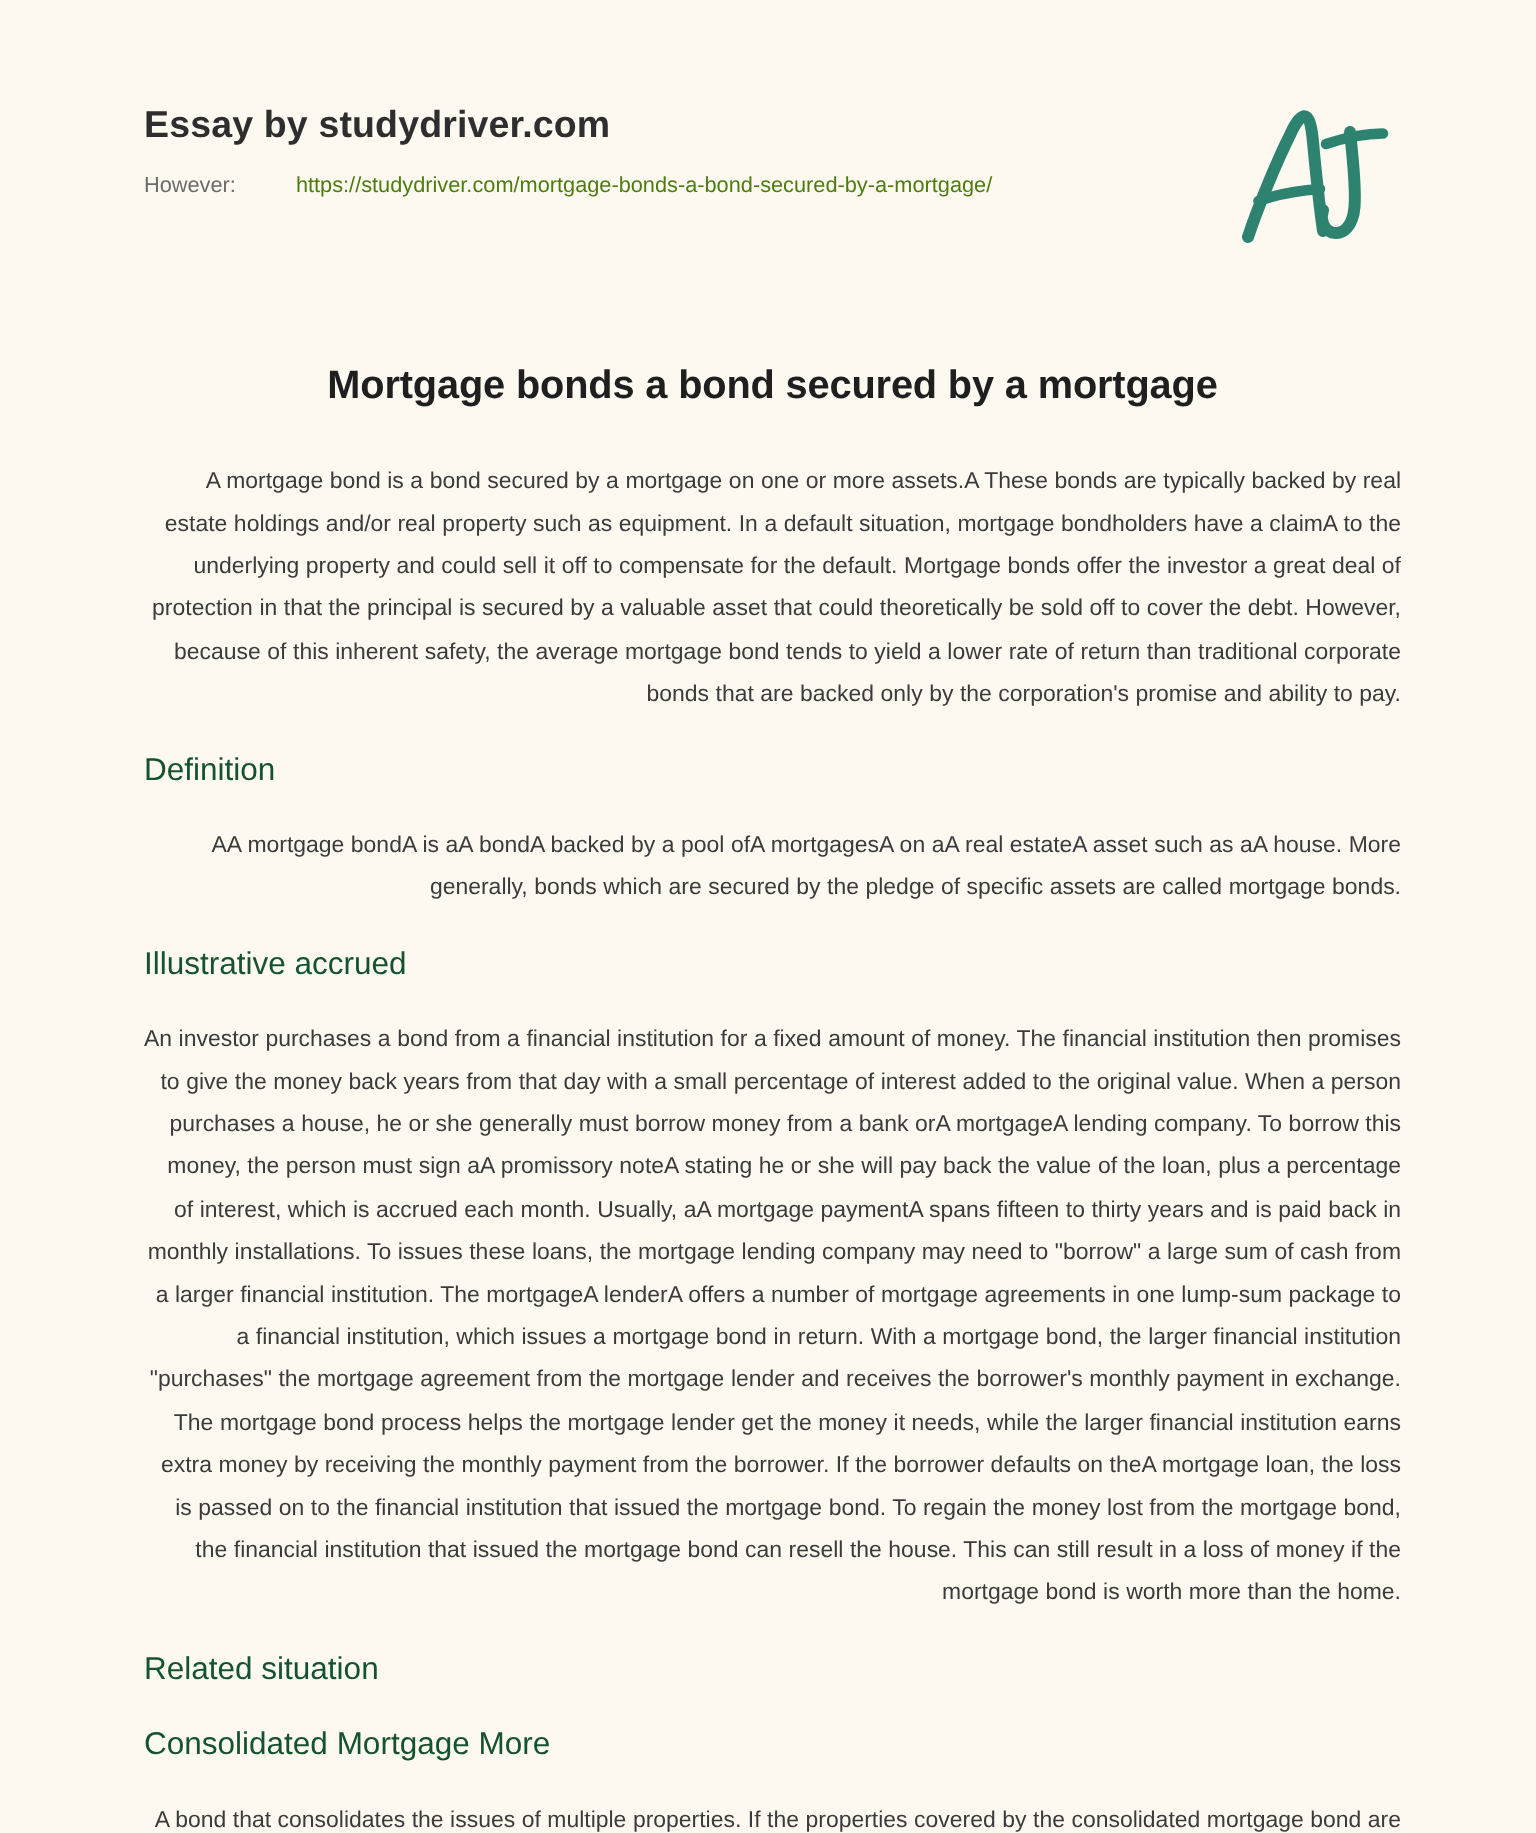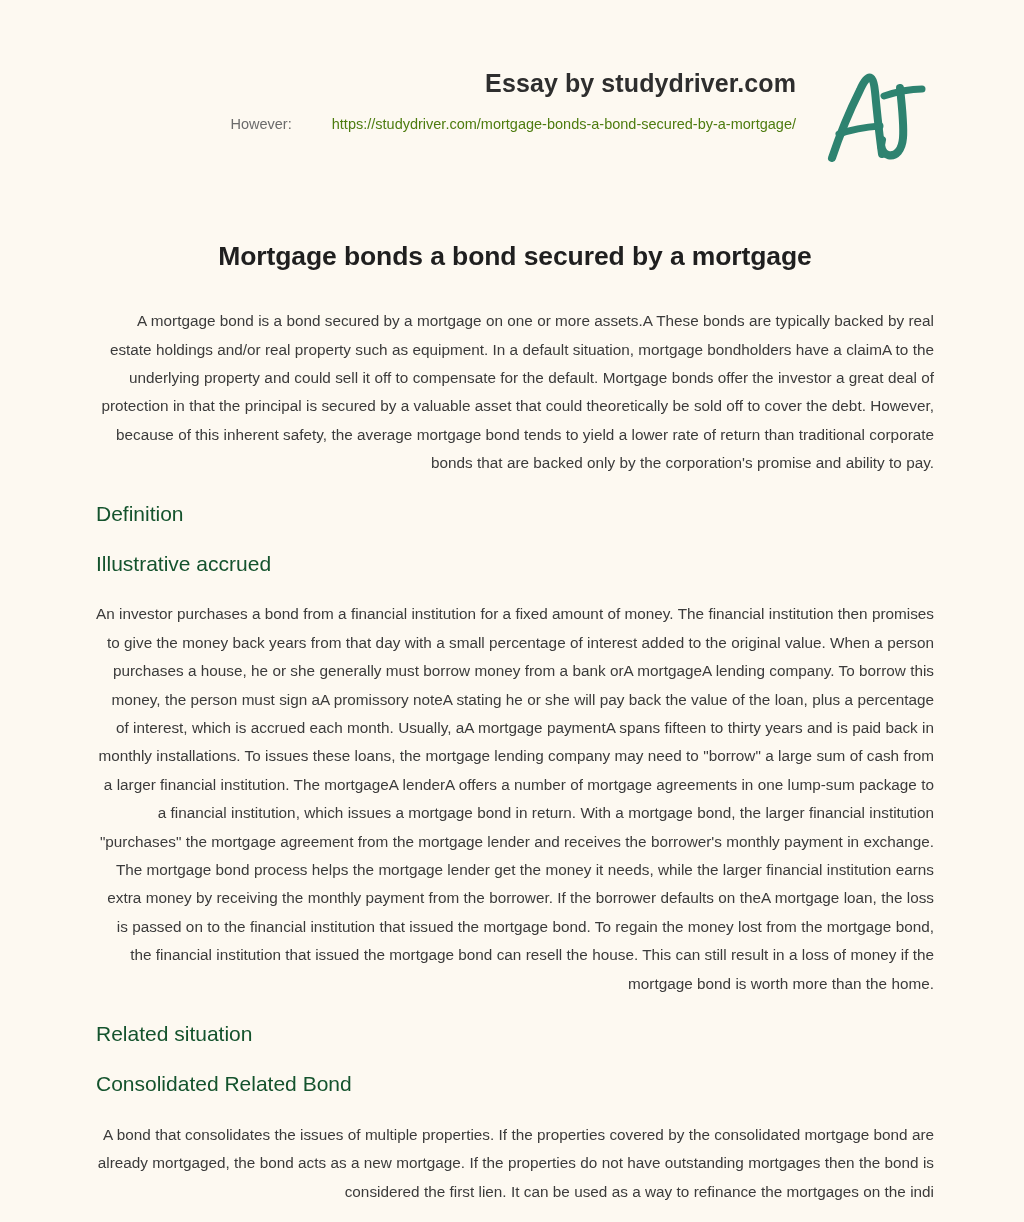--- a/index.html
+++ b/index.html
@@ -23,21 +23,20 @@
     background: #fdf9f1;
   }
 
   
   .header {
     position: absolute;
     left: 0;
     top: 0;
     width: 964px;
     height: 200px;
-    text-align: right;
   }
 
   .brand-block {
     position: absolute;
     left: 96px;
     top: 68px;
     width: 700px;
   }
 
   .brand-title {
@@ -145,20 +144,21 @@
       </svg>
     </div>
 
   </div>
 
   <div class="doc">
     <h1 class="doc-title">Mortgage bonds a bond secured by a mortgage</h1>
 
     <p class="para">A mortgage bond is a bond secured by a mortgage on one or more assets.A These bonds are typically backed by real estate holdings and/or real property such as equipment. In a default situation, mortgage bondholders have a claimA to the underlying property and could sell it off to compensate for the default. Mortgage bonds offer the investor a great deal of protection in that the principal is secured by a valuable asset that could theoretically be sold off to cover the debt. However, because of this inherent safety, the average mortgage bond tends to yield a lower rate of return than traditional corporate bonds that are backed only by the corporation's promise and ability to pay.</p>
     <p class="heading-para">Definition</p>
+    <p class="para">AA mortgage bondA is aA bondA backed by a pool ofA mortgagesA on aA real estateA asset such as aA house. More generally, bonds which are secured by the pledge of specific assets are called mortgage bonds.</p>
     <p class="heading-para">Illustrative accrued</p>
     <p class="para">An investor purchases a bond from a financial institution for a fixed amount of money. The financial institution then promises to give the money back years from that day with a small percentage of interest added to the original value. When a person purchases a house, he or she generally must borrow money from a bank orA mortgageA lending company. To borrow this money, the person must sign aA promissory noteA stating he or she will pay back the value of the loan, plus a percentage of interest, which is accrued each month. Usually, aA mortgage paymentA spans fifteen to thirty years and is paid back in monthly installations. To issues these loans, the mortgage lending company may need to "borrow" a large sum of cash from a larger financial institution. The mortgageA lenderA offers a number of mortgage agreements in one lump-sum package to a financial institution, which issues a mortgage bond in return. With a mortgage bond, the larger financial institution "purchases" the mortgage agreement from the mortgage lender and receives the borrower's monthly payment in exchange. The mortgage bond process helps the mortgage lender get the money it needs, while the larger financial institution earns extra money by receiving the monthly payment from the borrower. If the borrower defaults on theA mortgage loan, the loss is passed on to the financial institution that issued the mortgage bond. To regain the money lost from the mortgage bond, the financial institution that issued the mortgage bond can resell the house. This can still result in a loss of money if the mortgage bond is worth more than the home.</p>
     <p class="heading-para">Related situation</p>
-    <p class="heading-para">Consolidated Related Bond</p>
+    <p class="heading-para">Consolidated Mortgage More</p>
     <p class="para">A bond that consolidates the issues of multiple properties. If the properties covered by the consolidated mortgage bond are already mortgaged, the bond acts as a new mortgage. If the properties do not have outstanding mortgages then the bond is considered the first lien. It can be used as a way to refinance the mortgages on the indi</p>
   </div>
 
 </div>
 
 </body></html>

